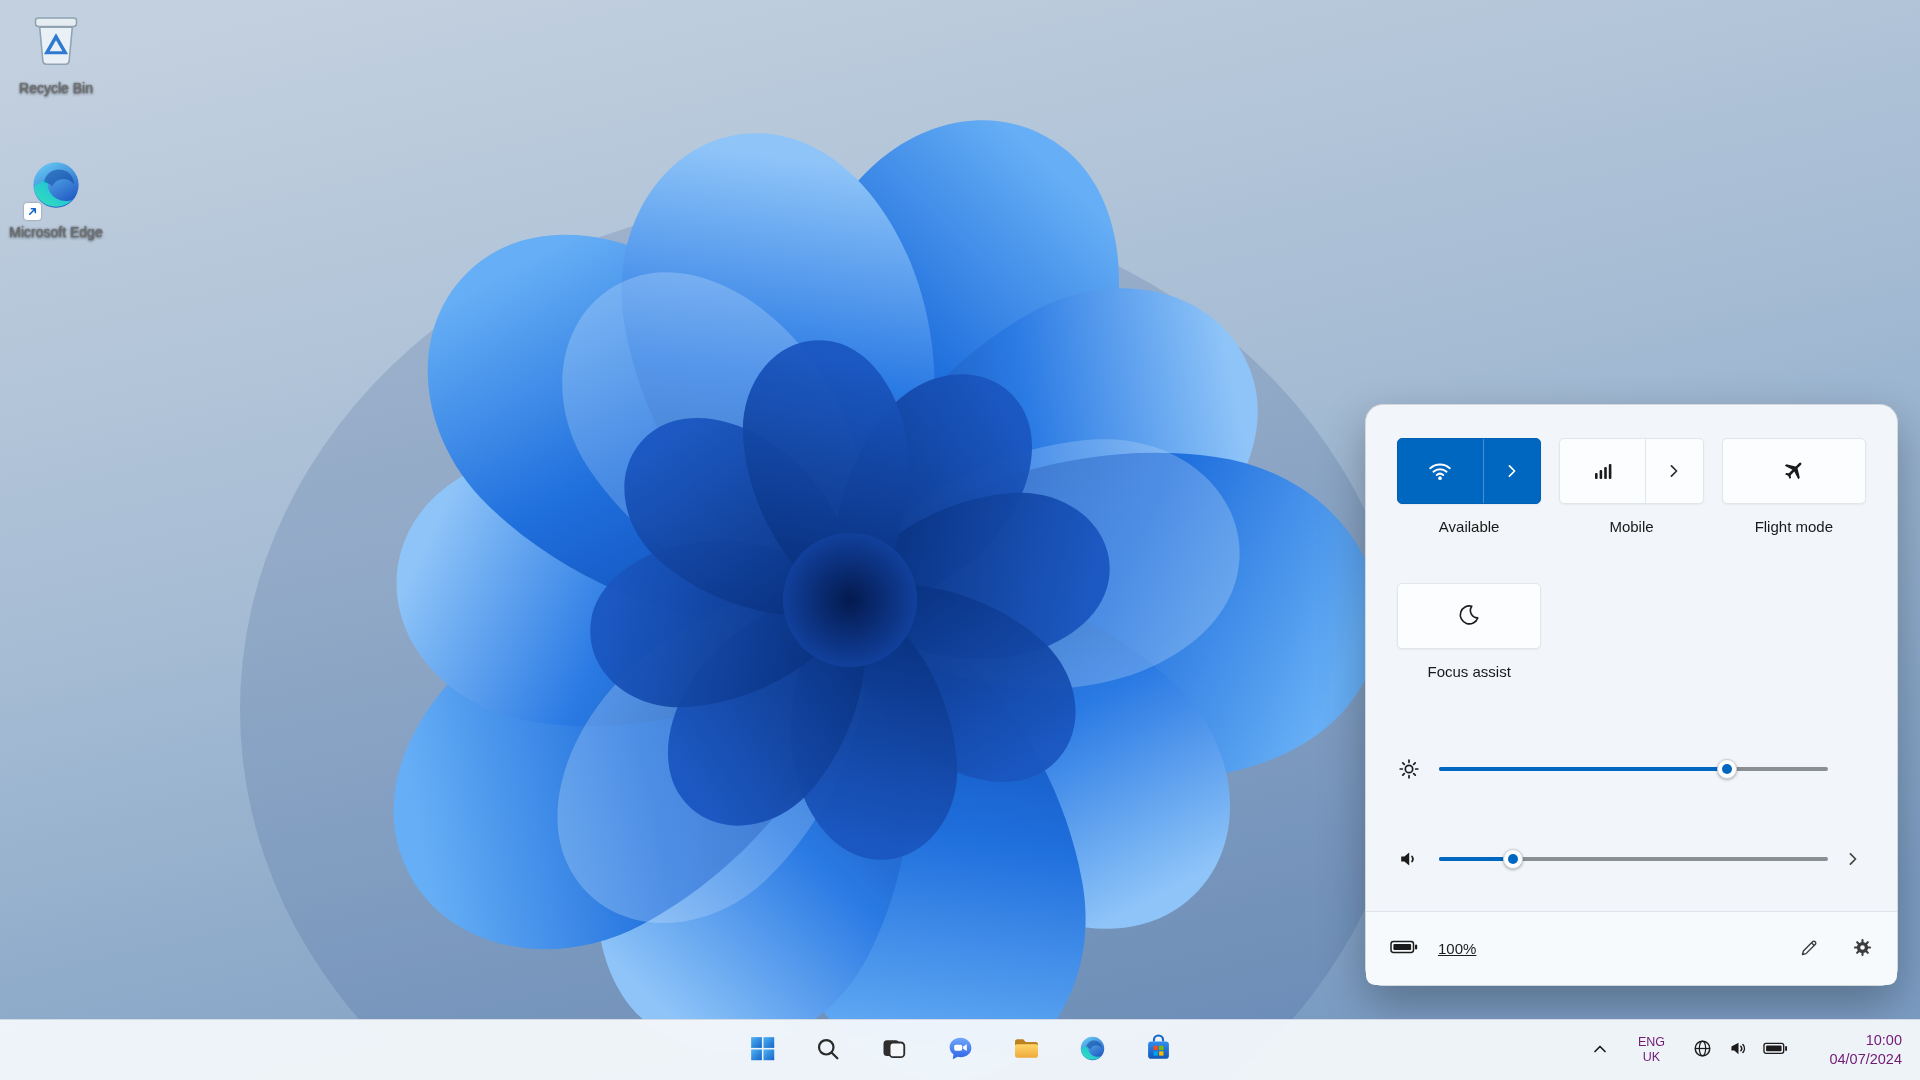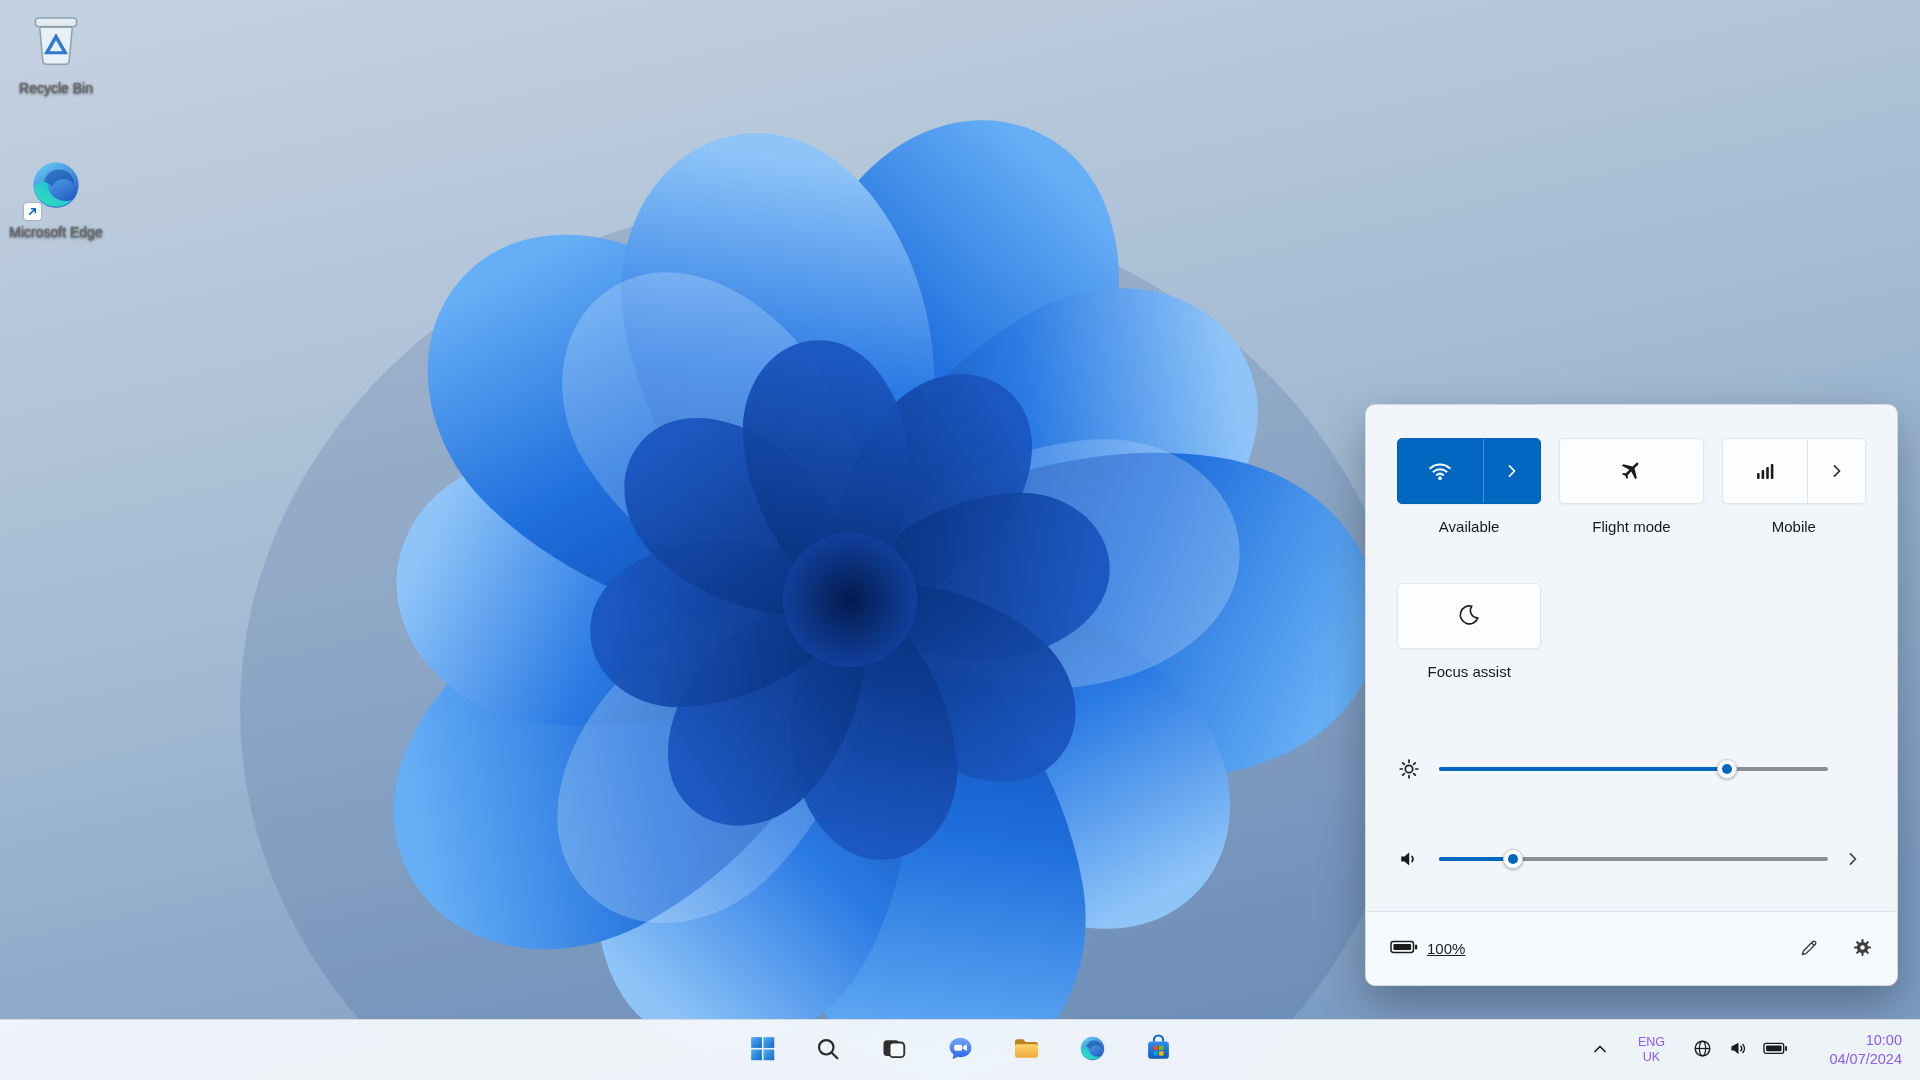--- a/index.html
+++ b/index.html
@@ -15,21 +15,21 @@
   .desktop-icon .icon-img { height:70px; display:flex; align-items:center; justify-content:center; position:relative; }
   .desktop-icon .icon-label { font-size:14px; line-height:20px; color:#737373;
       text-shadow:0 1px 3px rgba(0,0,0,.65), 0 0 2px rgba(0,0,0,.5); }
   #icon-recycle { left:8px; top:8px; }
   #icon-edge { left:8px; top:152px; }
   .shortcut-badge { position:absolute; left:16px; bottom:2px; width:17px; height:17px; background:#fff;
       border-radius:3px; box-shadow:0 0 2px rgba(0,0,0,.4); display:flex; align-items:center; justify-content:center; }
 
   
   .qs-panel { position:absolute; right:22px; bottom:94px; width:533px; height:582px;
-      background:#f2f6fa; border:1px solid #d2d8de; border-radius:10px;
+      background:#f2f6fa; border:1px solid #d2d8de; border-radius:18px;
       box-shadow:0 18px 45px rgba(0,0,0,.28); z-index:5; }
   .qs-grid { position:absolute; top:33px; left:31px; right:31px;
       display:grid; grid-template-columns:repeat(3,1fr); column-gap:18px; row-gap:46px; }
   .qs-cell { display:flex; flex-direction:column; align-items:center; }
   .qs-tile { width:100%; height:66px; background:#fcfdfe; border:1px solid #e1e6eb; border-radius:5px;
       display:flex; align-items:center; justify-content:center; cursor:pointer; color:#1b1b1b;
       box-shadow:0 1px 2px rgba(0,0,0,.05); padding:0; }
   .qs-tile.split { justify-content:stretch; }
   .qs-tile.split .tile-main { flex:1.5; height:100%; display:flex; align-items:center; justify-content:center; }
   .qs-tile.split .tile-chevron { flex:1; height:100%; display:flex; align-items:center; justify-content:center; }
@@ -47,36 +47,36 @@
   .slider::before { content:""; position:absolute; left:0; right:0; top:8px; height:4px; border-radius:2px; background:#8a8f94; }
   .slider-fill { position:absolute; left:0; top:8px; height:4px; border-radius:2px; background:#0067c0; width:calc(var(--p)*1%); }
   .slider-thumb { position:absolute; top:10px; left:calc(var(--p)*1%); width:20px; height:20px;
       transform:translate(-50%,-50%); background:#fff; border:1px solid #ccd3d9; border-radius:50%;
       box-shadow:0 1px 3px rgba(0,0,0,.3); }
   .slider-thumb::after { content:""; position:absolute; inset:4px; border-radius:50%; background:#0067c0; }
   .row-chevron { margin-left:auto; width:26px; display:flex; justify-content:center; cursor:pointer; color:#454545; background:none; border:none; }
 
   .qs-footer { position:absolute; left:0; right:0; bottom:0; height:74px; background:#f7fafd;
       border-top:1px solid #dde3e8; border-radius:0 0 9px 9px; display:flex; align-items:center; padding:0 24px; }
-  .battery-status { display:flex; align-items:center; gap:9px;text-decoration:underline; }
+  .battery-status { display:flex; align-items:center; gap:20px;text-decoration:underline; }
   .battery-status .pct { font-size:15px; }
   .footer-actions { margin-left:auto; display:flex; gap:32px; }
   .footer-btn { background:none; border:none; cursor:pointer; display:flex; align-items:center; }
 
   
   .taskbar { position:absolute; left:0; right:0; bottom:0; height:61px;
       background:rgba(242,246,250,.97); border-top:1px solid rgba(205,215,226,.9); z-index:10; }
   .tb-center { position:absolute; left:50%; top:0; height:100%; transform:translateX(-50%);
       display:flex; align-items:center; gap:22px; }
   .tb-btn { width:44px; height:44px; border:none; background:transparent; border-radius:6px;
       display:flex; align-items:center; justify-content:center; cursor:pointer; }
   .tb-tray { position:absolute; right:0; top:0; height:100%; display:flex; align-items:center;
       gap:18px; padding-right:14px; }
   .tray-btn { background:none; border:none; cursor:pointer; display:flex; align-items:center;
-      height:44px; border-radius:6px; padding:0 4px; color:#8b5cf6; }
+      height:44px; border-radius:6px; padding:0 4px; color:#701a75; }
   .tray-btn.lang { flex-direction:column; justify-content:center; font-size:12.5px; line-height:15px; }
   .tray-btn.status { gap:13px; }
   .tray-btn.clock { flex-direction:column; align-items:flex-end; justify-content:center;
       font-size:14.5px; line-height:19px; min-width:96px; }
 </style>
 </head>
 <body>
 
 <svg width="0" height="0" style="position:absolute">
   <defs>
@@ -220,50 +220,50 @@
           <svg width="22" height="22" viewBox="0 0 24 24">
             <path d="M9.2 6.5 L14.8 12 L9.2 17.5" fill="none" stroke="currentColor" stroke-width="1.9" stroke-linecap="round" stroke-linejoin="round"></path>
           </svg>
         </span>
       </button>
       <div class="qs-label">Available</div>
     </div>
 
 
     <div class="qs-cell">
-      <button class="qs-tile">
-        <span>
-          <svg width="24" height="24" viewBox="0 0 24 24">
-            <g transform="rotate(45 12 12)">
-              <path d="M21.5 15.5v-2.2l-8.2-5V3.3a1.3 1.3 0 0 0-2.6 0v5l-8.2 5v2.2l8.2-2.6v5.1l-2.1 1.6v1.7l3.4-1 3.4 1v-1.7l-2.1-1.6v-5.1z" fill="#1b1b1b"></path>
-            </g>
-          </svg>
-        </span>
-      </button>
-      <div class="qs-label">Flight mode</div>
-    </div>
-
-    <div class="qs-cell">
       <button class="qs-tile split">
         <span class="tile-main">
           <svg width="24" height="24" viewBox="0 0 24 24">
             <rect x="4" y="14" width="2.6" height="6" rx="1" fill="#1b1b1b"></rect>
             <rect x="8.6" y="11" width="2.6" height="9" rx="1" fill="#1b1b1b"></rect>
             <rect x="13.2" y="8" width="2.6" height="12" rx="1" fill="#1b1b1b"></rect>
             <rect x="17.8" y="5" width="2.6" height="15" rx="1" fill="#1b1b1b"></rect>
           </svg>
         </span>
         <span class="tile-divider"></span>
         <span class="tile-chevron" style="color:#303030">
           <svg width="22" height="22" viewBox="0 0 24 24">
             <path d="M9.2 6.5 L14.8 12 L9.2 17.5" fill="none" stroke="currentColor" stroke-width="1.9" stroke-linecap="round" stroke-linejoin="round"></path>
           </svg>
         </span>
       </button>
       <div class="qs-label">Mobile</div>
+    </div>
+
+    <div class="qs-cell">
+      <button class="qs-tile">
+        <span>
+          <svg width="24" height="24" viewBox="0 0 24 24">
+            <g transform="rotate(45 12 12)">
+              <path d="M21.5 15.5v-2.2l-8.2-5V3.3a1.3 1.3 0 0 0-2.6 0v5l-8.2 5v2.2l8.2-2.6v5.1l-2.1 1.6v1.7l3.4-1 3.4 1v-1.7l-2.1-1.6v-5.1z" fill="#1b1b1b"></path>
+            </g>
+          </svg>
+        </span>
+      </button>
+      <div class="qs-label">Flight mode</div>
     </div>
 
     <div class="qs-cell">
       <button class="qs-tile">
         <span>
           <svg width="24" height="24" viewBox="0 0 24 24">
             <path d="M14.8 3.2 A9 9 0 1 0 20.8 14.9 A7.4 7.4 0 0 1 14.8 3.2 Z" fill="none" stroke="#1b1b1b" stroke-width="1.6" stroke-linejoin="round"></path>
           </svg>
         </span>
       </button>

